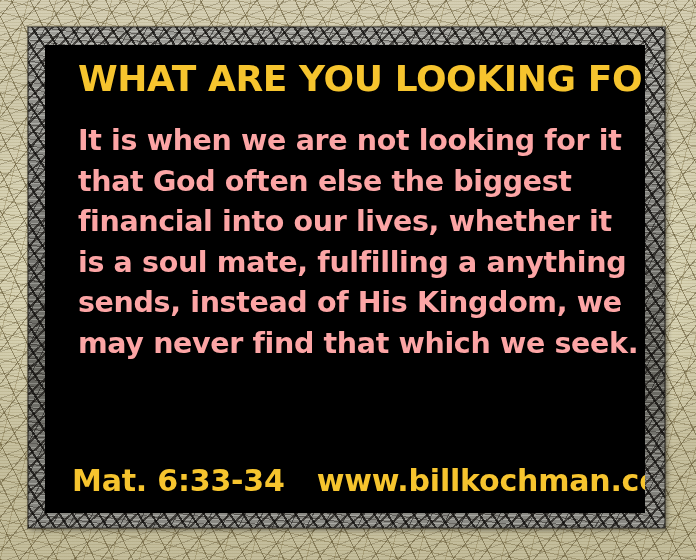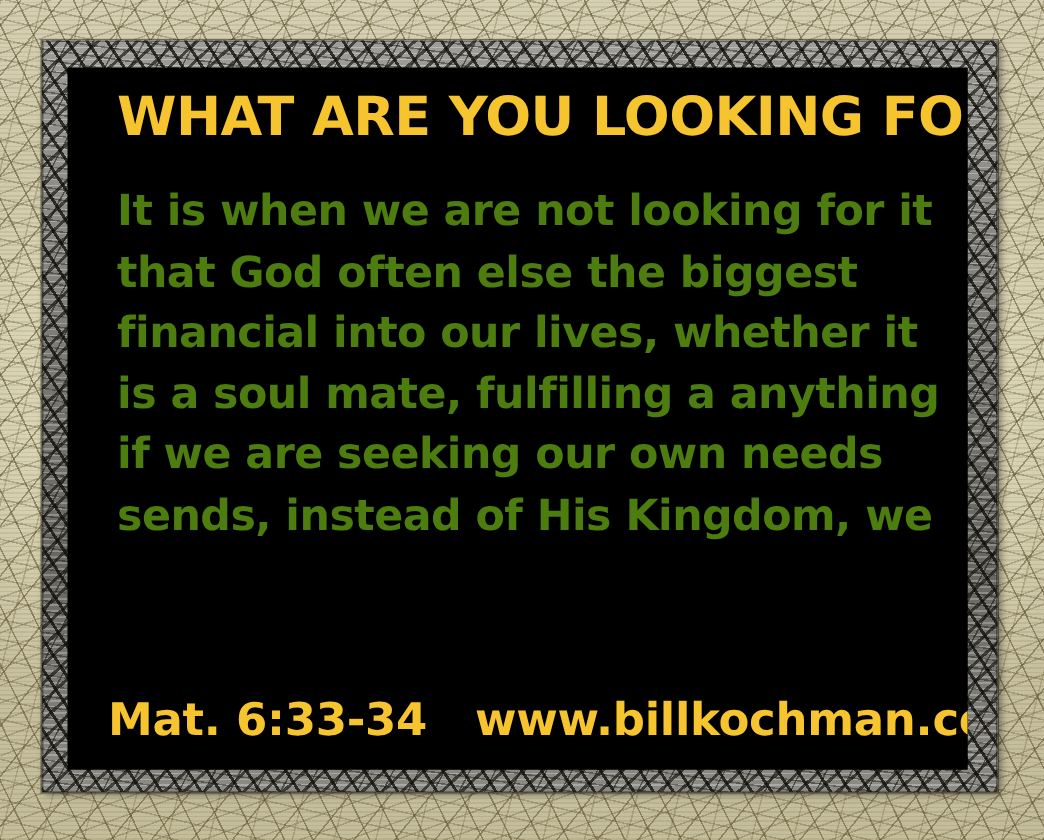--- a/index.html
+++ b/index.html
@@ -96,21 +96,21 @@
     font-size: 36px;
     line-height: 40px;
     letter-spacing: -0.4px;
     margin-top: 14px;
     white-space: nowrap;
   }
 
   
   .body-text {
     margin-top: 22px;
-    color: #4d7c0f;
+    color: #fca5a5;
     font-family: "DejaVu Sans", sans-serif;
     font-weight: bold;
     font-size: 28.5px;
     line-height: 40.5px;
     letter-spacing: -0.35px;
   }
   .body-line {
     white-space: nowrap;
     display: block;
   }
@@ -142,22 +142,22 @@
   <div class="panel">
     <div class="panel-inner">
 
       <div class="headline">WHAT ARE YOU LOOKING FOR?</div>
 
       <div class="body-text">
         <span class="body-line">It is when we are not looking for it</span>
         <span class="body-line">that God often else the biggest</span>
         <span class="body-line">financial into our lives, whether it</span>
         <span class="body-line">is a soul mate, fulfilling a anything</span>
-        <span class="body-line">if we are seeking our own needs</span>
         <span class="body-line">sends, instead of His Kingdom, we</span>
+        <span class="body-line">may never find that which we seek.</span>
       </div>
 
       <div class="footer">
         <span class="ref">Mat. 6:33-34</span><span class="url">www.billkochman.com</span>
       </div>
 
     </div>
   </div>
 
 </div>

